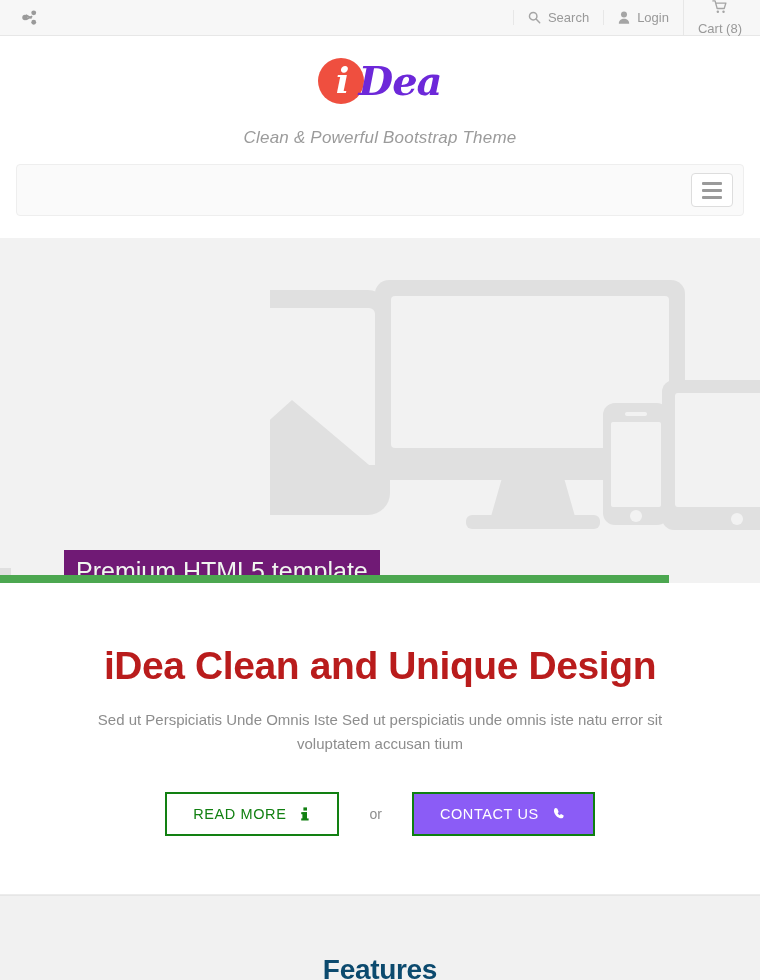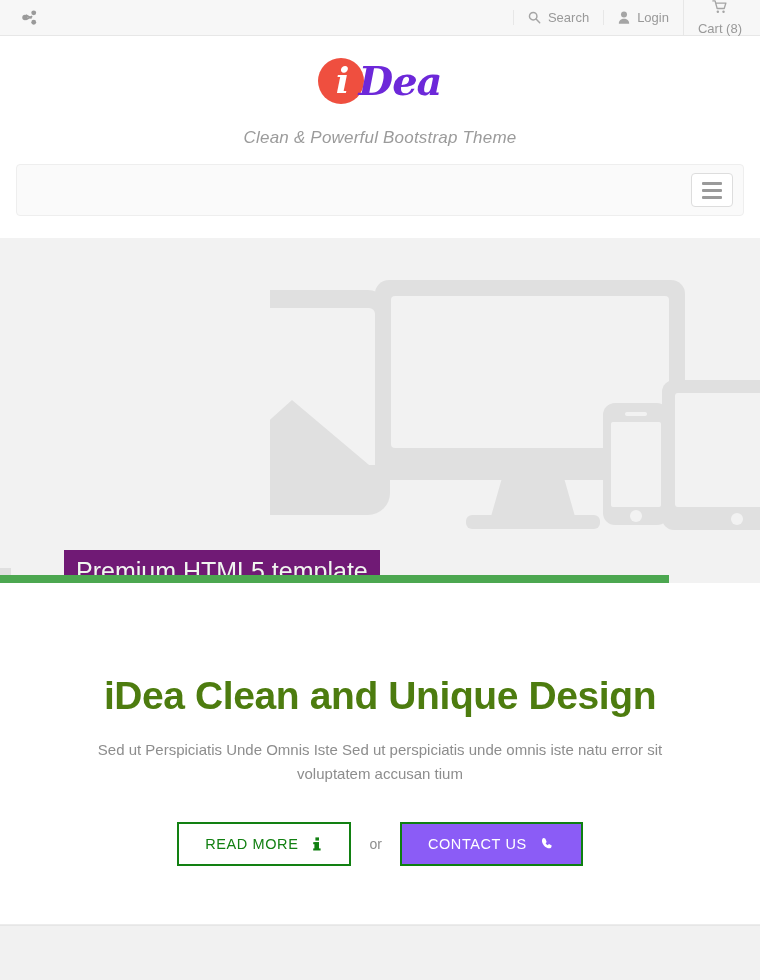--- a/index.html
+++ b/index.html
@@ -206,38 +206,37 @@
   
   .cta {
     background: #ffffff;
     padding: 62px 30px 58px;
     text-align: center;
     border-bottom: 1px solid #ececec;
   }
   .cta h1 {
     font-size: 39px;
     font-weight: 700;
-    color: #4d7c0f;
+    color: #b91c1c;
     letter-spacing: -0.4px;
     line-height: 1.1;
-    margin-top: 30px;
   }
   .cta p {
     margin: 20px auto 0;
     max-width: 640px;
     font-size: 15px;
     line-height: 1.6;
     color: #8d8d8d;
   }
   .cta-actions {
     margin-top: 36px;
     display: flex;
     align-items: center;
     justify-content: center;
-    gap: 18px;
+    gap: 30px;
   }
   .btn {
     display: inline-flex;
     align-items: center;
     justify-content: center;
     gap: 14px;
     font-size: 14.5px;
     letter-spacing: 0.6px;
     padding: 13px 26px;
     cursor: pointer;

